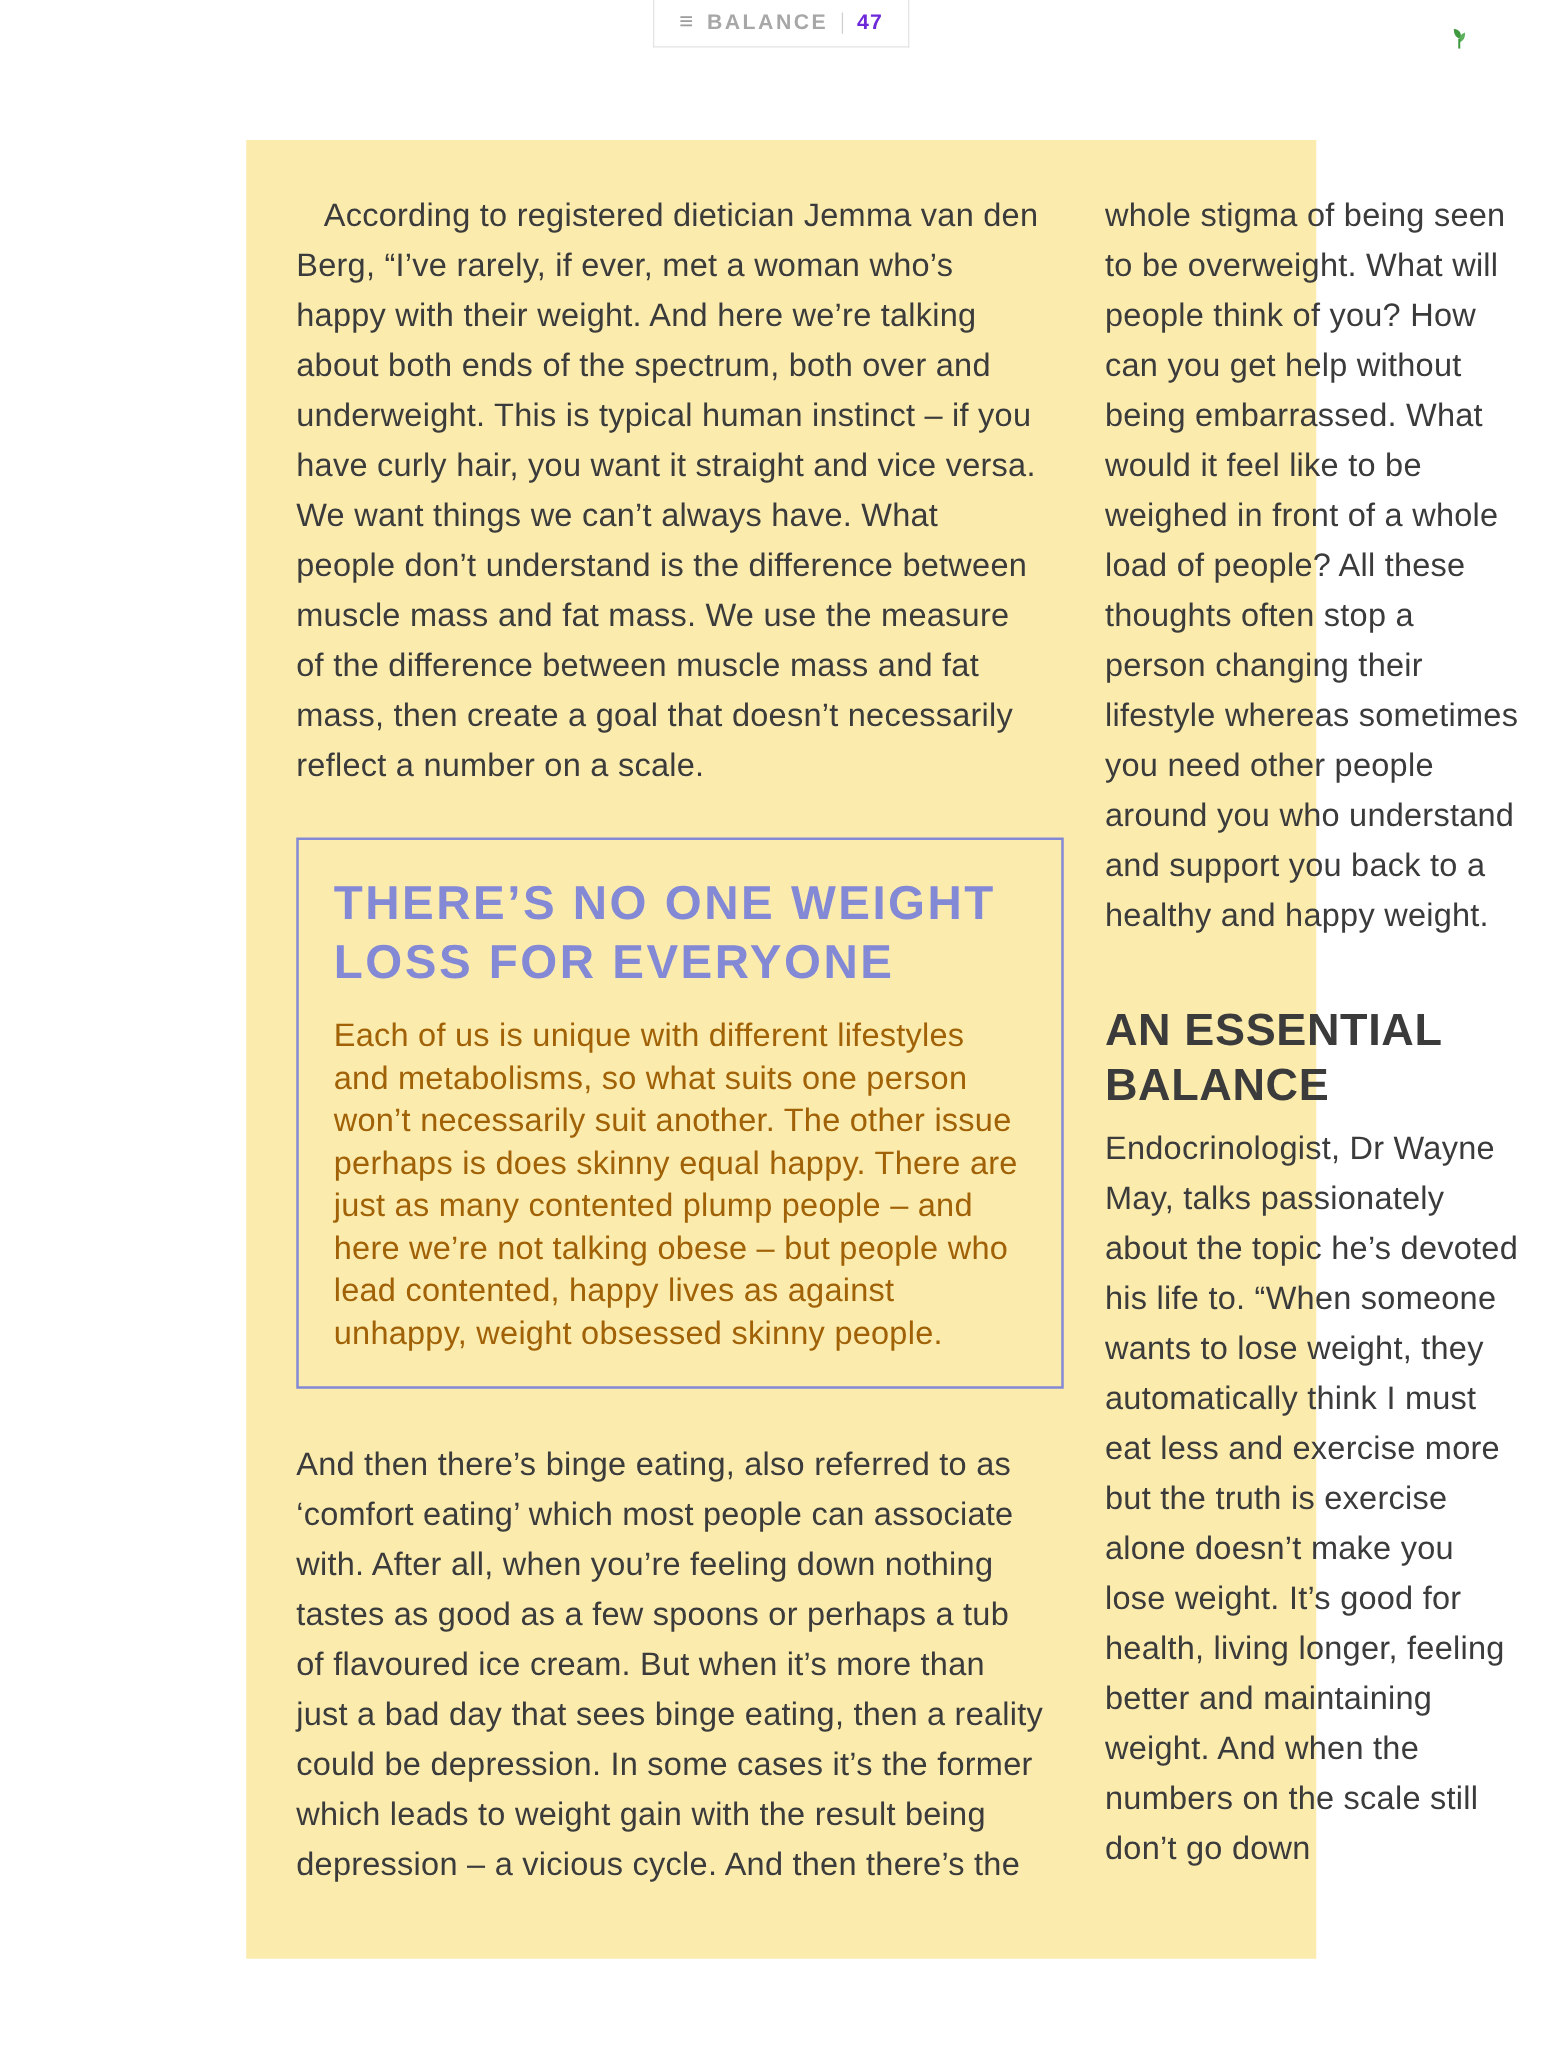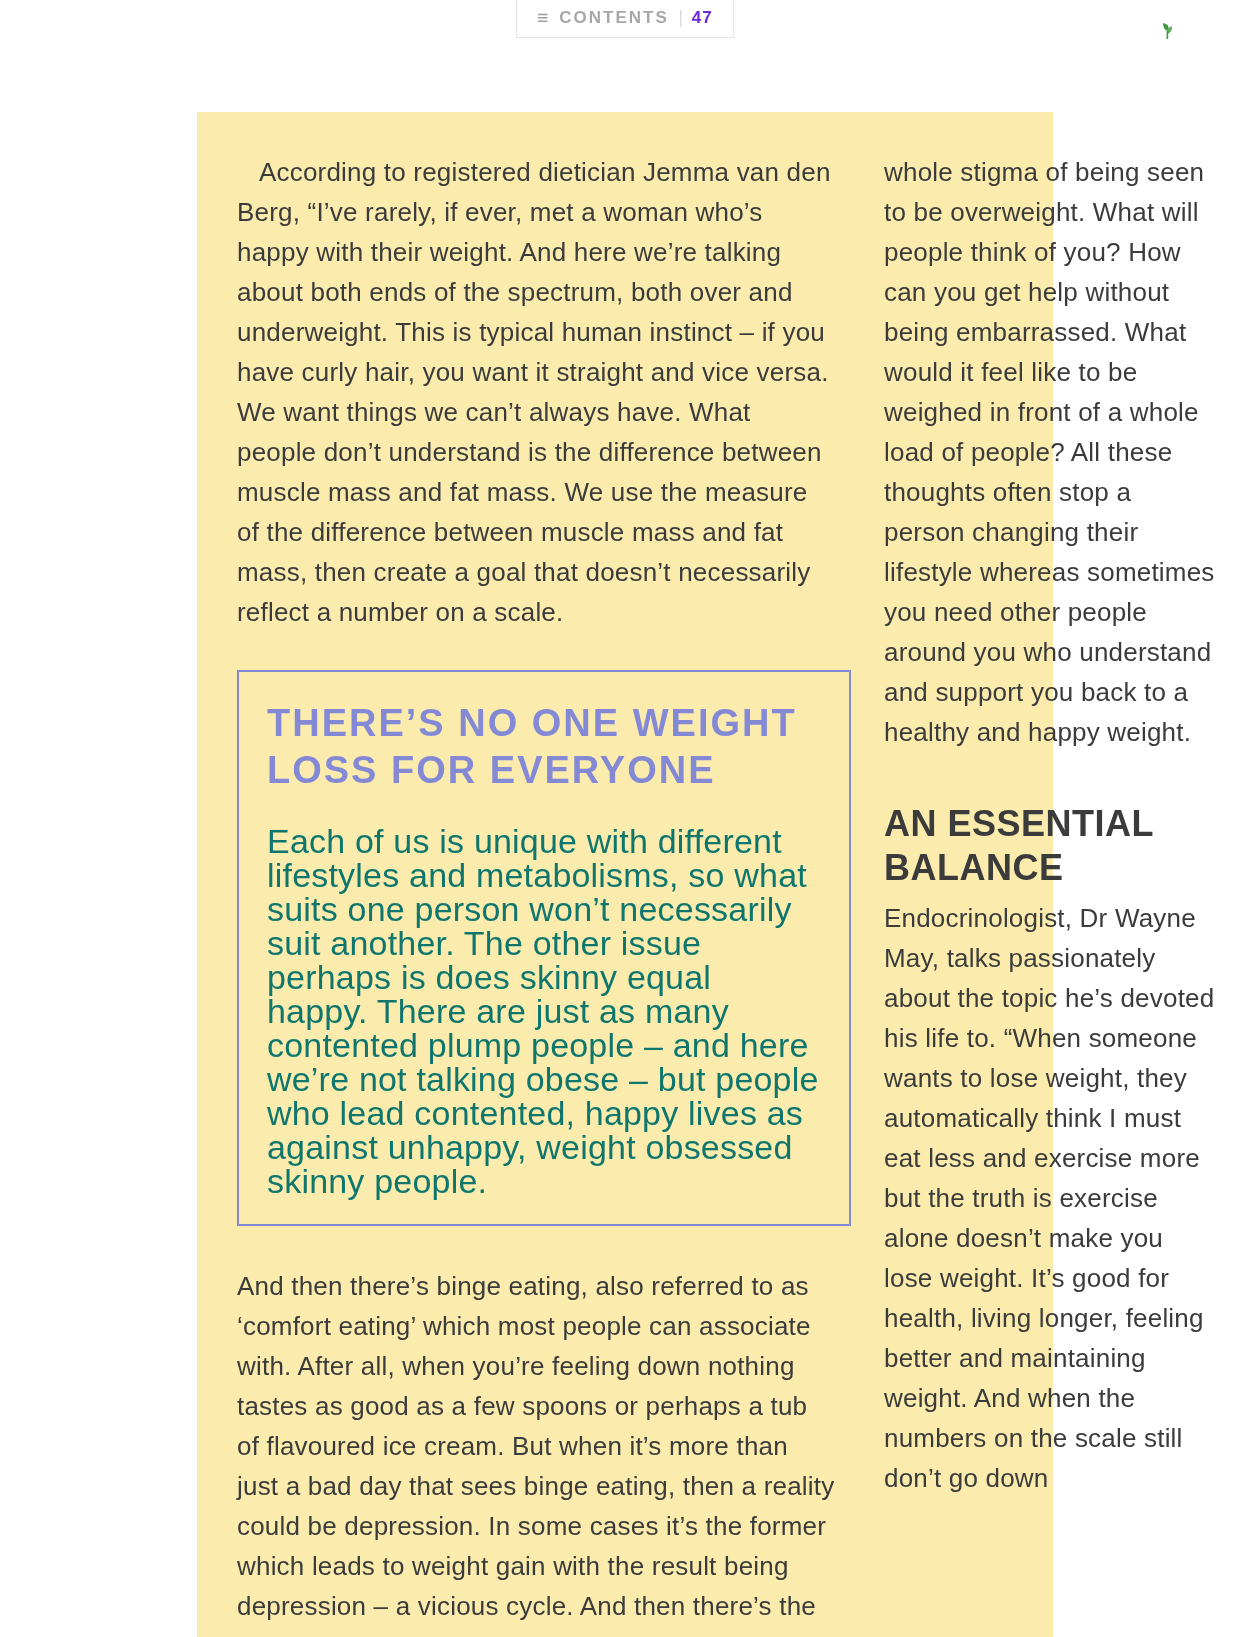--- a/index.html
+++ b/index.html
@@ -49,42 +49,42 @@
 
   
   .callout {
     border:2px solid #8489D6;
     margin:38px 0 40px;
     padding:28px 28px 26px;
     width:614px;
   }
   .callout-title {
     color:#8489D6; font-size:38px; line-height:47px;
-    font-weight:bold; letter-spacing:2px; margin-bottom:30px;
+    font-weight:bold; letter-spacing:2px; margin-bottom:17px;
   }
-  .callout-body { color:#0f766e; font-size:34px; line-height:34px; letter-spacing:0.2px; }
+  .callout-body { color:#a16207; font-size:26px; line-height:34px; letter-spacing:0.2px; }
 
   
   .section-heading {
     font-size:28px; color:#3B3B3B; font-weight:bold;
     letter-spacing:0.5px; line-height:40px;
   }
   .col-right .section-heading {
     margin-top:50px; font-size:36px; line-height:44px; margin-bottom:8px;
   }
 </style>
 </head>
 <body>
 
 <div class="page">
 
   <div class="topbar">
     <div class="contents-box">
       <span class="menu-icon">≡</span>
-      <span class="contents-label">CONTENTS</span>
+      <span class="contents-label">BALANCE</span>
       <span class="vbar"></span>
       <span class="pagenum">47</span>
     </div>
 
     <span class="green-icon">
       <svg width="14" height="17" viewBox="0 0 14 17">
         <path d="M3 1 Q10 2 8.5 9 Q3 8 3 1 Z" fill="#3F9A3F"></path>
         <path d="M12 4 Q6.5 6 7.5 12 Q12.5 10 12 4 Z" fill="#5CB05C"></path>
         <rect x="6.6" y="9" width="1.6" height="8" fill="#3F9A3F"></rect>
       </svg>

